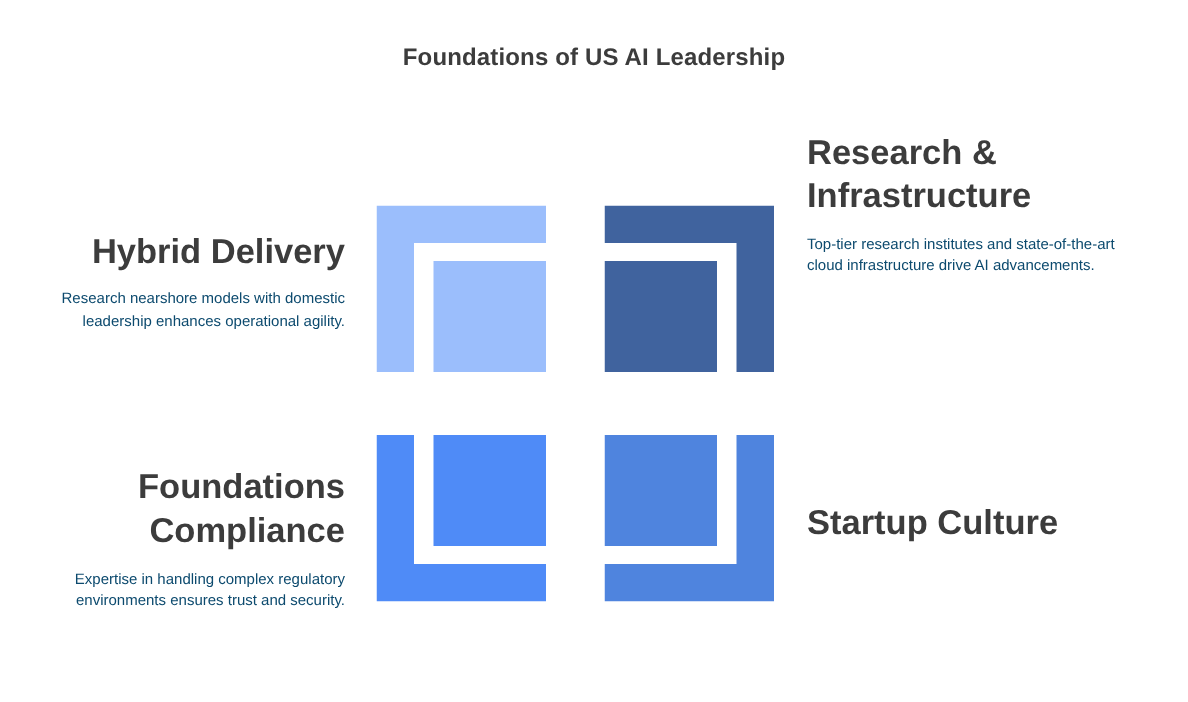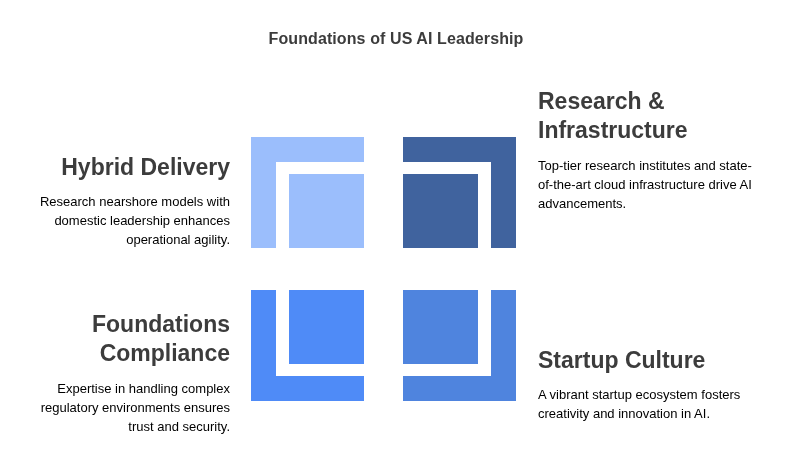--- a/index.html
+++ b/index.html
@@ -44,34 +44,34 @@
     width: 214px;
   }
   .quad-heading {
     font-size: 23px;
     font-weight: bold;
     color: #3c3c3c;
     line-height: 1.28;
     margin: 0 0 11px 0;
   }
   .quad-body {
-    font-size: 13px;
-    color: #000000;
+    font-size: 10px;
+    color: #0c4a6e;
     line-height: 1.46;
     margin: 0;
   }
 
   .quad.align-right { text-align: right; }
   .quad.align-left  { text-align: left; }
 
   
   .quad-hybrid     { left: 16px;  top: 30px; margin-top: 41px;  }
   .quad-research   { left: 538px; top: 5px;   }
   .quad-regulatory { left: 16px;  top: 228px; }
-  .quad-startup    { left: 538px; top: 264px; }
+  .quad-startup    { left: 538px; top: 252px; }
 
   
   .icon-cell {
     position: absolute;
     width: 113px;
     height: 111px;
   }
   .icon-tl { left: 251px; top: 55px;  }
   .icon-tr { left: 403px; top: 55px;  }
   .icon-bl { left: 251px; top: 208px; }
@@ -100,21 +100,20 @@
     <p class="quad-body">Top-tier research institutes and state-of-the-art cloud infrastructure drive AI advancements.</p>
   </div>
 
   <div class="quad align-right quad-regulatory">
     <p class="quad-heading">Foundations Compliance</p>
     <p class="quad-body">Expertise in handling complex regulatory environments ensures trust and security.</p>
   </div>
 
   <div class="quad align-left quad-startup">
     <p class="quad-heading">Startup Culture</p>
-    <p class="quad-body">A vibrant startup ecosystem fosters creativity and innovation in AI.</p>
   </div>
 
   <div class="icon-cell icon-tl">
     <svg viewBox="0 0 113 111" xmlns="http://www.w3.org/2000/svg">
       <path d="M0 0 H113 V25 H25 V111 H0 Z" fill="#9bbefc"></path>
       <rect x="38" y="37" width="75" height="74" fill="#9bbefc"></rect>
     </svg>
   </div>
 
   <div class="icon-cell icon-tr">

